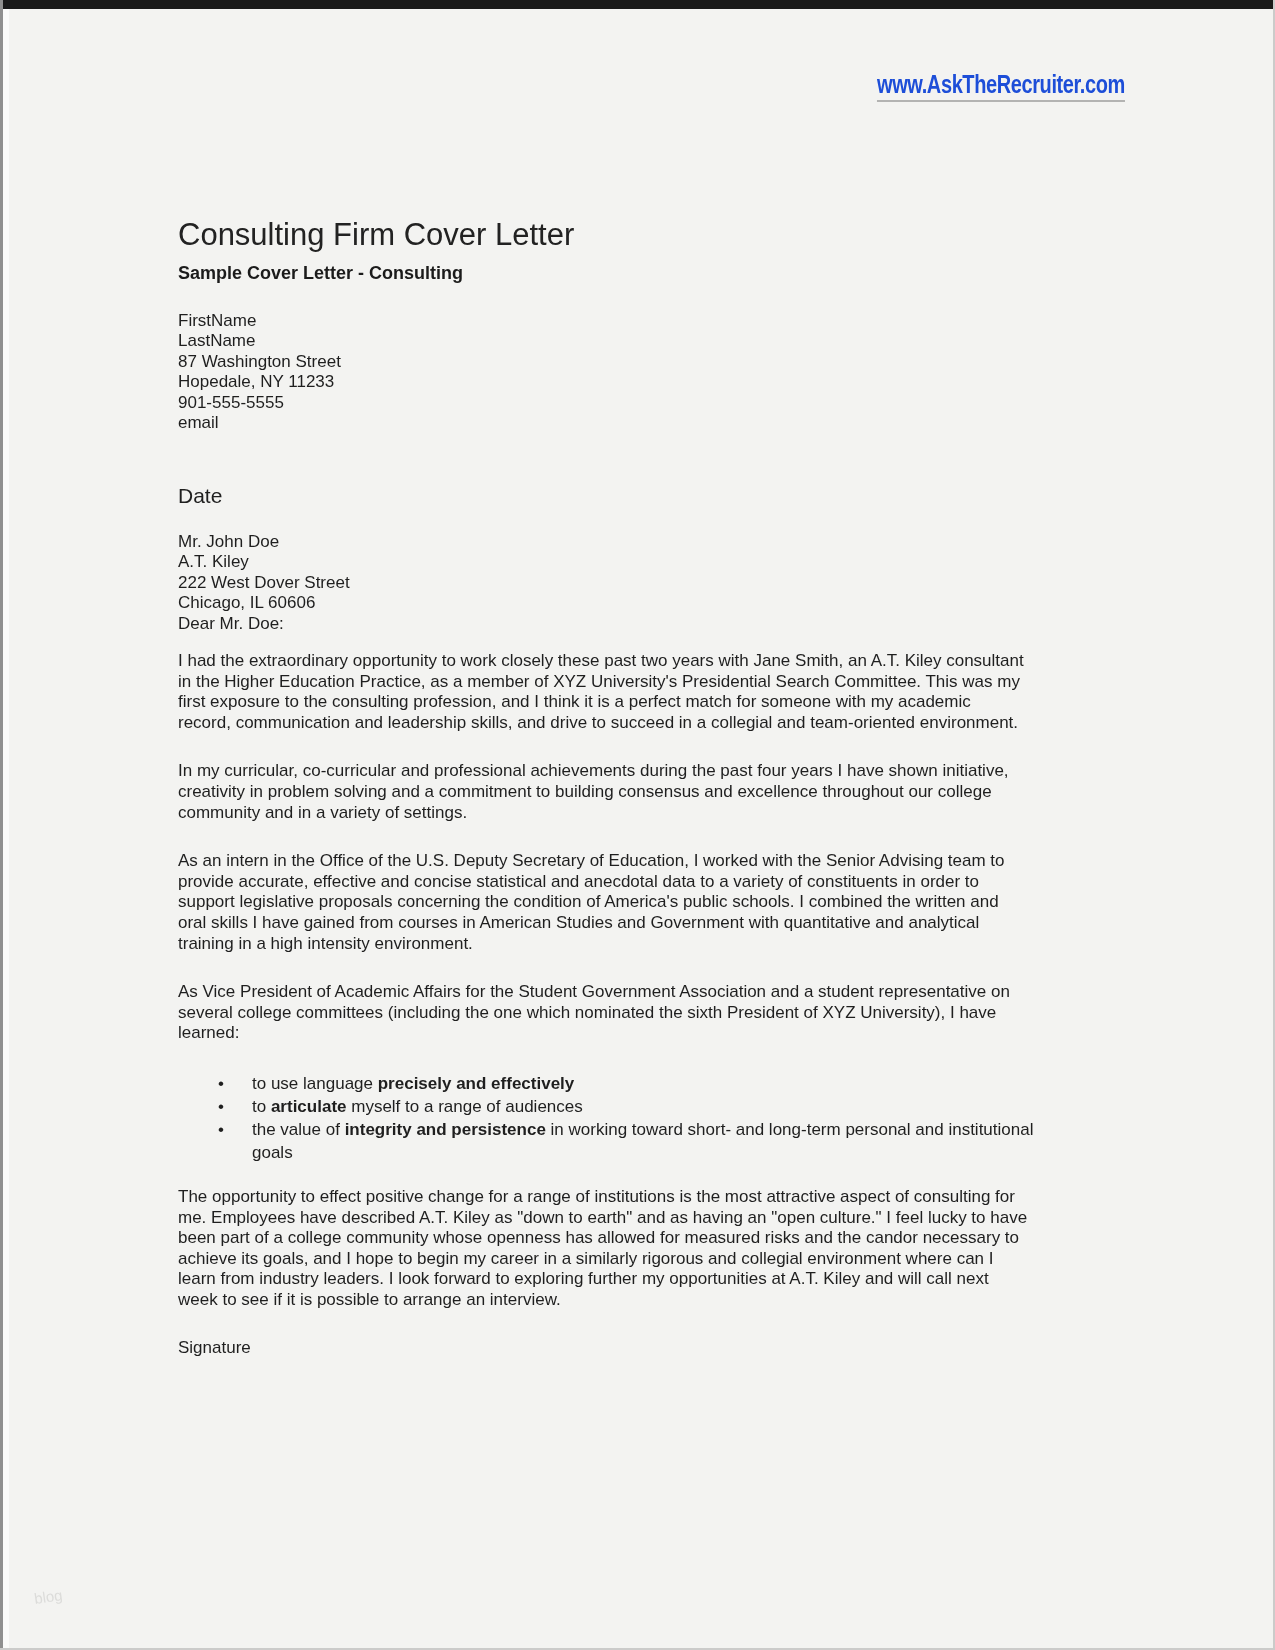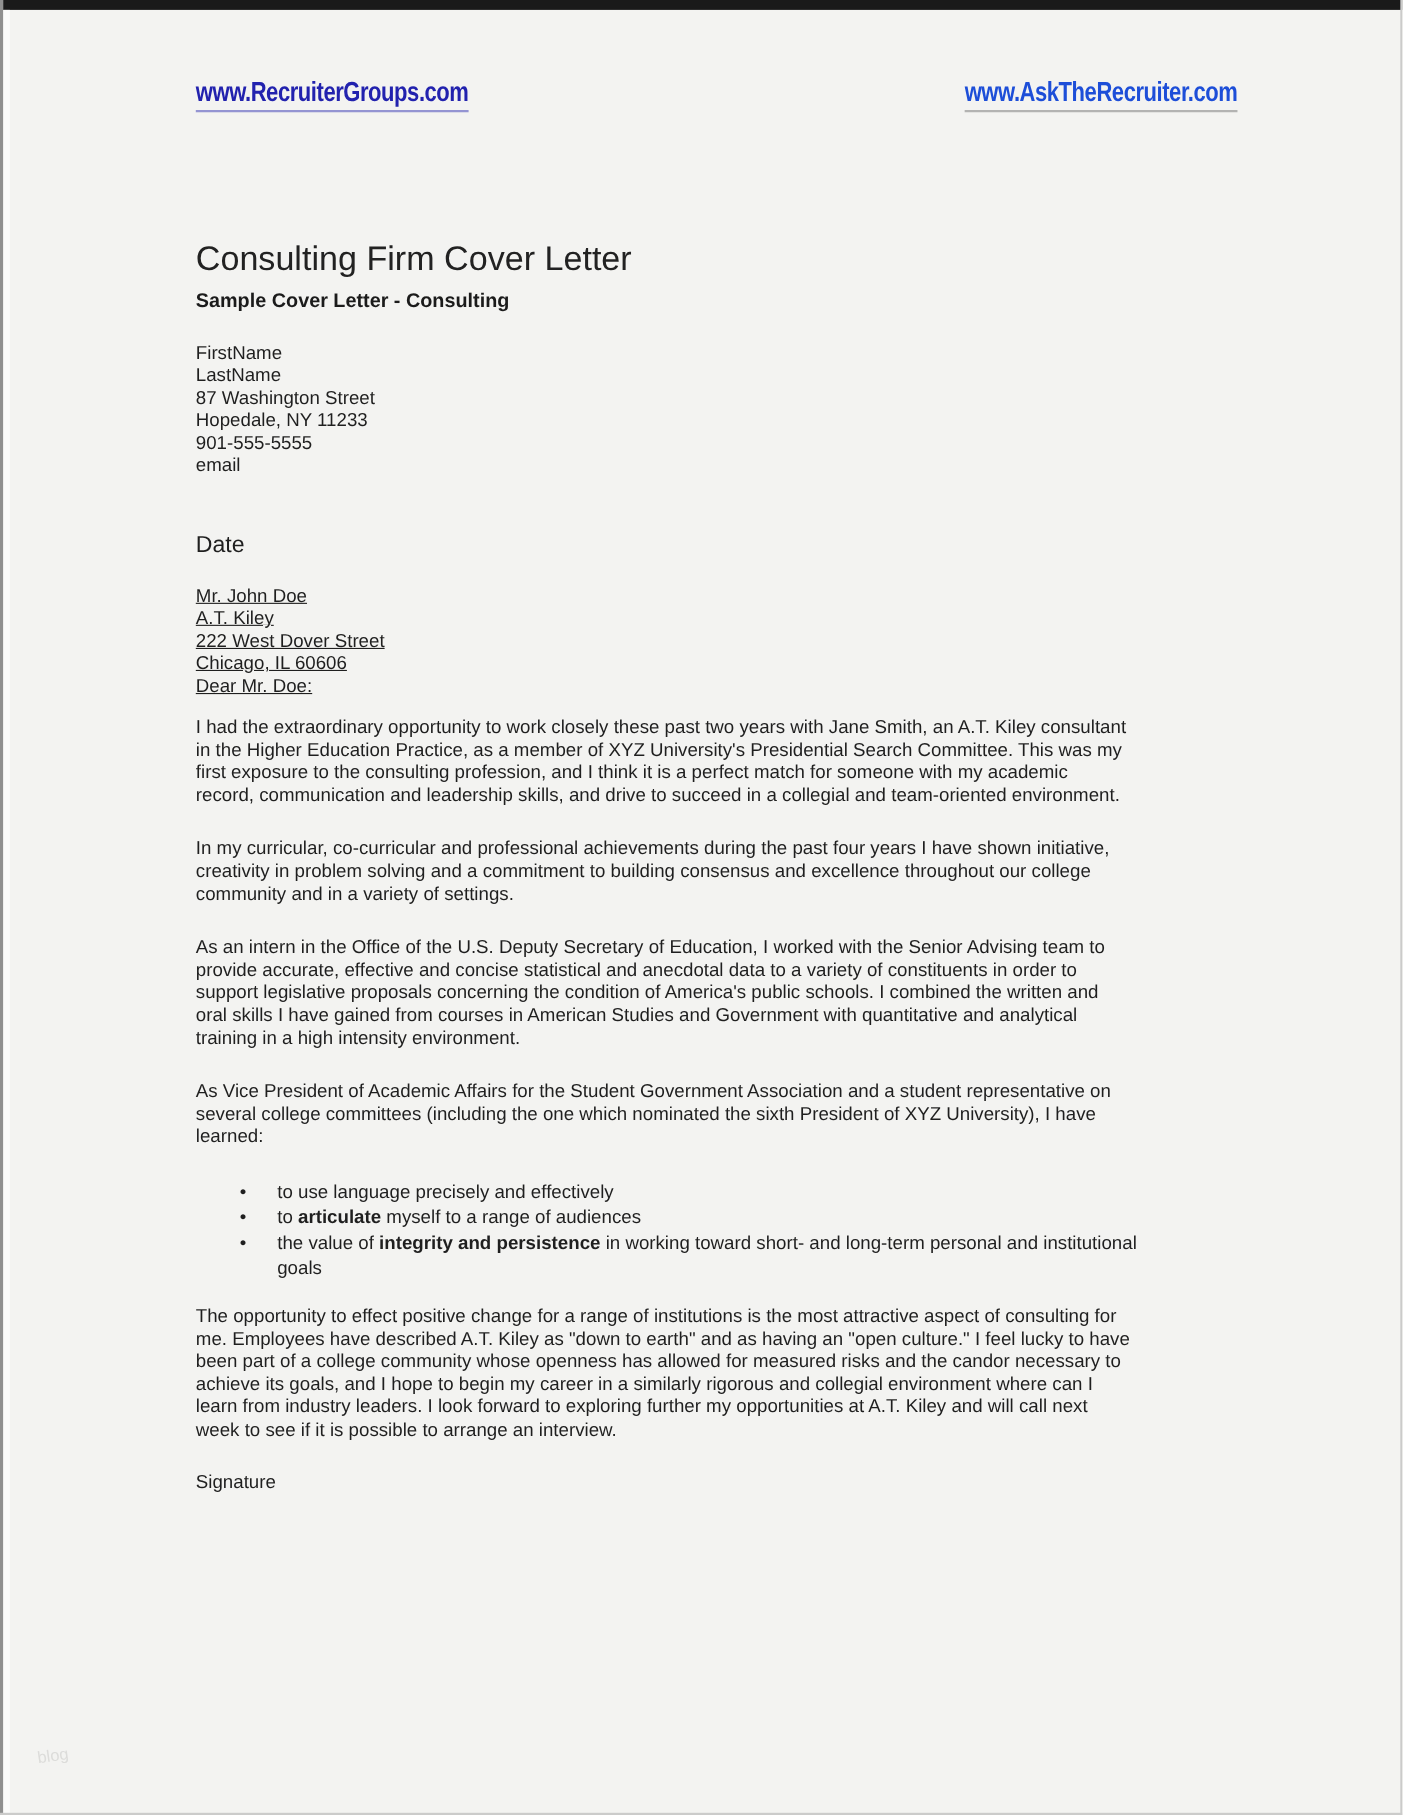--- a/index.html
+++ b/index.html
@@ -81,21 +81,20 @@
     left: 178px;
     top: 484px;
     font-size: 21px;
   }
   .recipient-block {
     position: absolute;
     left: 178px;
     top: 532px;
     font-size: 17px;
     line-height: 20.4px;
-    text-decoration: underline;
   }
 
   .body-text {
     position: absolute;
     left: 178px;
     top: 651px;
     width: 865px;
     font-size: 17px;
     line-height: 20.6px;
   }
@@ -131,23 +130,20 @@
 </head>
 <body>
 
 <div class="page">
   <div class="top-border"></div>
   <div class="left-shadow"></div>
   <div class="left-light"></div>
   <div class="right-border"></div>
   <div class="bottom-border"></div>
 
-  <div class="hdr-link hdr-left">
-    <span class="squeeze">www.RecruiterGroups.com</span>
-  </div>
   <div class="hdr-link hdr-right">
     <span class="squeeze">www.AskTheRecruiter.com</span>
   </div>
 
 
   <h1 class="doc-title" style="margin:0;">Consulting Firm Cover Letter</h1>
   <h2 class="doc-subtitle" style="margin:0;">Sample Cover Letter - Consulting</h2>
 
   <div class="sender-block">
     <div>FirstName</div>
@@ -170,21 +166,21 @@
 
   <div class="body-text">
     <p>I had the extraordinary opportunity to work closely these past two years with Jane Smith, an A.T. Kiley consultant in the Higher Education Practice, as a member of XYZ University's Presidential Search Committee. This was my first exposure to the consulting profession, and I think it is a perfect match for someone with my academic record, communication and leadership skills, and drive to succeed in a collegial and team-oriented environment.</p>
     <p>In my curricular, co-curricular and professional achievements during the past four years I have shown initiative, creativity in problem solving and a commitment to building consensus and excellence throughout our college community and in a variety of settings.</p>
     <p>As an intern in the Office of the U.S. Deputy Secretary of Education, I worked with the Senior Advising team to provide accurate, effective and concise statistical and anecdotal data to a variety of constituents in order to support legislative proposals concerning the condition of America's public schools. I combined the written and oral skills I have gained from courses in American Studies and Government with quantitative and analytical training in a high intensity environment.</p>
     <p>As Vice President of Academic Affairs for the Student Government Association and a student representative on several college committees (including the one which nominated the sixth President of XYZ University), I have learned:</p>
 
     <ul class="bullet-list">
       <li>
         <span class="bullet-dot">•</span>
-        <span><span>to use language </span><span style="font-weight: 400;">precisely and effectively</span></span>
+        <span><span>to use language </span><span style="font-weight: 700;">precisely and effectively</span></span>
       </li>
       <li>
         <span class="bullet-dot">•</span>
         <span><span>to </span><span style="font-weight: 700;">articulate</span><span> myself to a range of audiences</span></span>
       </li>
       <li>
         <span class="bullet-dot">•</span>
         <span><span>the value of </span><span style="font-weight: 700;">integrity and persistence</span><span> in working toward short- and long-term personal and institutional goals</span></span>
       </li>
     </ul>

